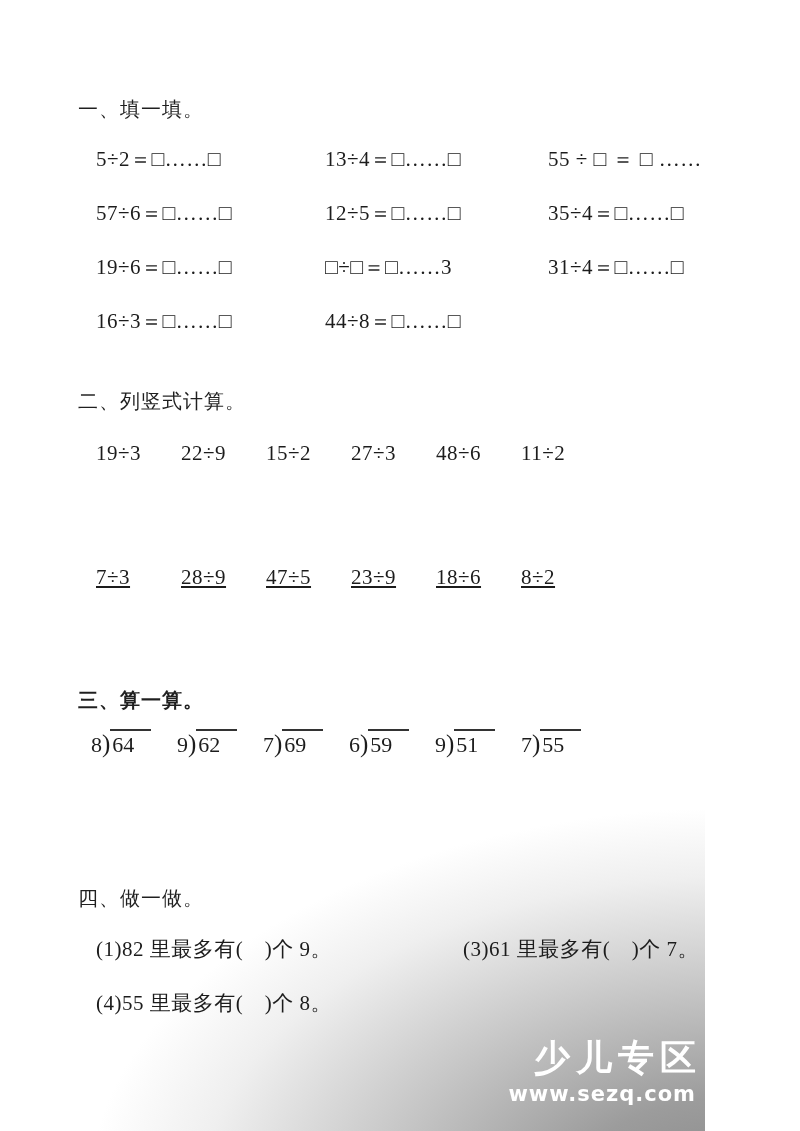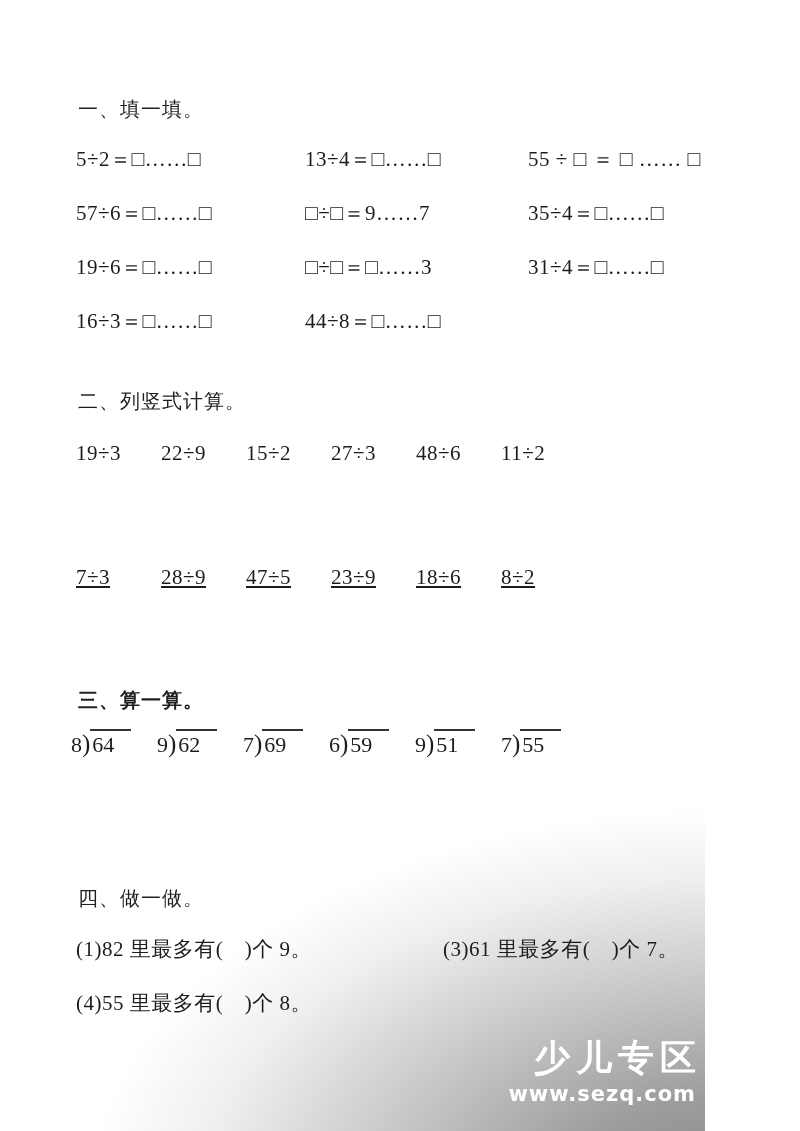--- a/index.html
+++ b/index.html
@@ -24,21 +24,21 @@
     font-size: 20px;
     line-height: 26px;
     letter-spacing: 1px;
     color: #1f1f1f;
   }
   .t1 { top: 96px; }
   .t2 { top: 388px; }
   .t3 { top: 687px; font-weight: bold; }
   .t4 { top: 885px; }
 
-  .grid { position: absolute; display: grid; }
+  .grid { position: absolute; display: grid; margin-left: 20px; }
   .cell {
     font-size: 21px;
     line-height: 26px;
     letter-spacing: 0.5px;
     white-space: nowrap;
   }
   
   .g1 {
     top: 146px; left: 76px;
     grid-template-columns: 229px 223px auto;
@@ -95,21 +95,21 @@
 <body>
 
 <div class="page">
 
   <div class="sec-title t1">一、填一填。</div>
   <div class="grid g1">
     <span class="cell">5÷2＝□……□</span>
     <span class="cell">13÷4＝□……□</span>
     <span class="cell">55 ÷ □ ＝ □ …… □</span>
     <span class="cell">57÷6＝□……□</span>
-    <span class="cell">□÷□＝9……7</span>
+    <span class="cell">12÷5＝□……□</span>
     <span class="cell">35÷4＝□……□</span>
     <span class="cell">19÷6＝□……□</span>
     <span class="cell">□÷□＝□……3</span>
     <span class="cell">31÷4＝□……□</span>
     <span class="cell">16÷3＝□……□</span>
     <span class="cell">44÷8＝□……□</span>
   </div>
 
   <div class="sec-title t2">二、列竖式计算。</div>
   <div class="grid g2a">

